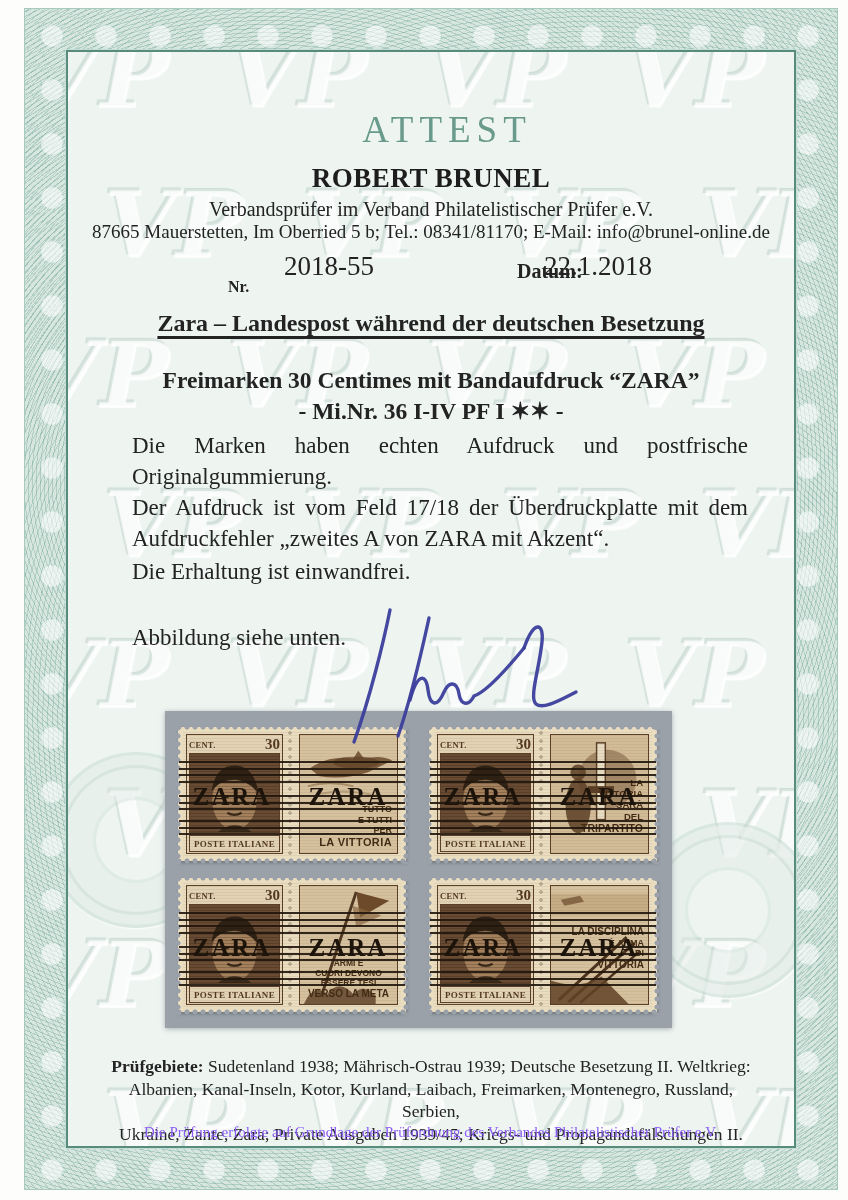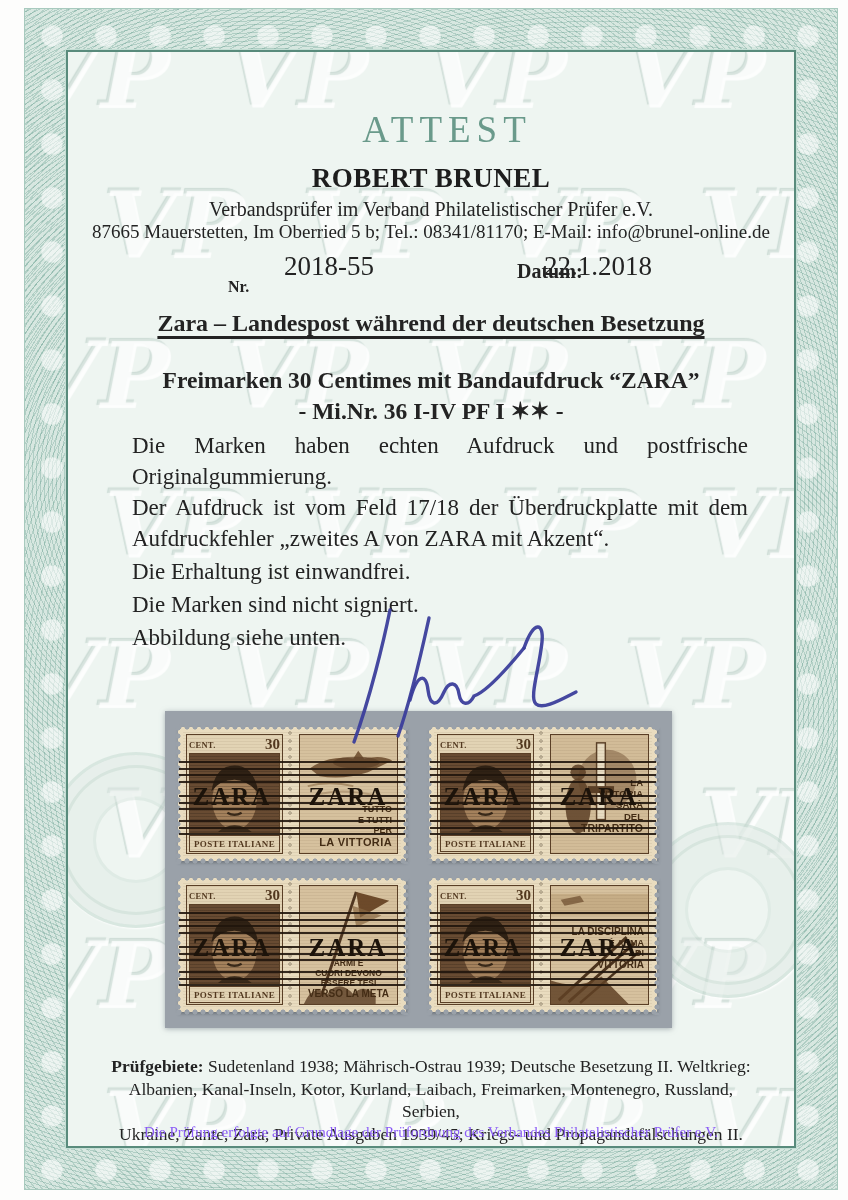--- a/index.html
+++ b/index.html
@@ -186,21 +186,20 @@
       <span class="dt-value">22.1.2018</span>
     </div>
 
     <div class="t-center headline">Zara – Landespost während der deutschen Besetzung</div>
     <div class="t-center item1">Freimarken 30 Centimes mit Bandaufdruck “ZARA”</div>
     <div class="t-center item2">- Mi.Nr. 36 I-IV PF I ✶✶ -</div>
 
     <div class="para p1">Die Marken haben echten Aufdruck und postfrische Originalgummierung.</div>
     <div class="para p2">Der Aufdruck ist vom Feld 17/18 der Überdruckplatte mit dem Aufdruckfehler „zweites A von ZARA mit Akzent“.</div>
     <div class="pline p3">Die Erhaltung ist einwandfrei.</div>
-    <div class="pline p4">Die Marken sind nicht signiert.</div>
     <div class="pline p5">Abbildung siehe unten.</div>
 
     <svg class="sig" viewBox="0 0 264 152">
       <path d="M64,8 C58,38 44,96 28,140"></path>
       <path d="M103,16 C96,48 84,100 72,134"></path>
       <path d="M84,98 C91,72 100,70 102,88 C104,104 111,106 118,90 C123,79 131,79 133,92 C135,104 143,104 148,94 C160,90 180,68 198,46"></path>
       <path d="M198,46 C208,18 218,20 216,40 C213,68 203,96 210,102 C217,108 234,98 250,90"></path>
     </svg>
 
     <div class="mount">

